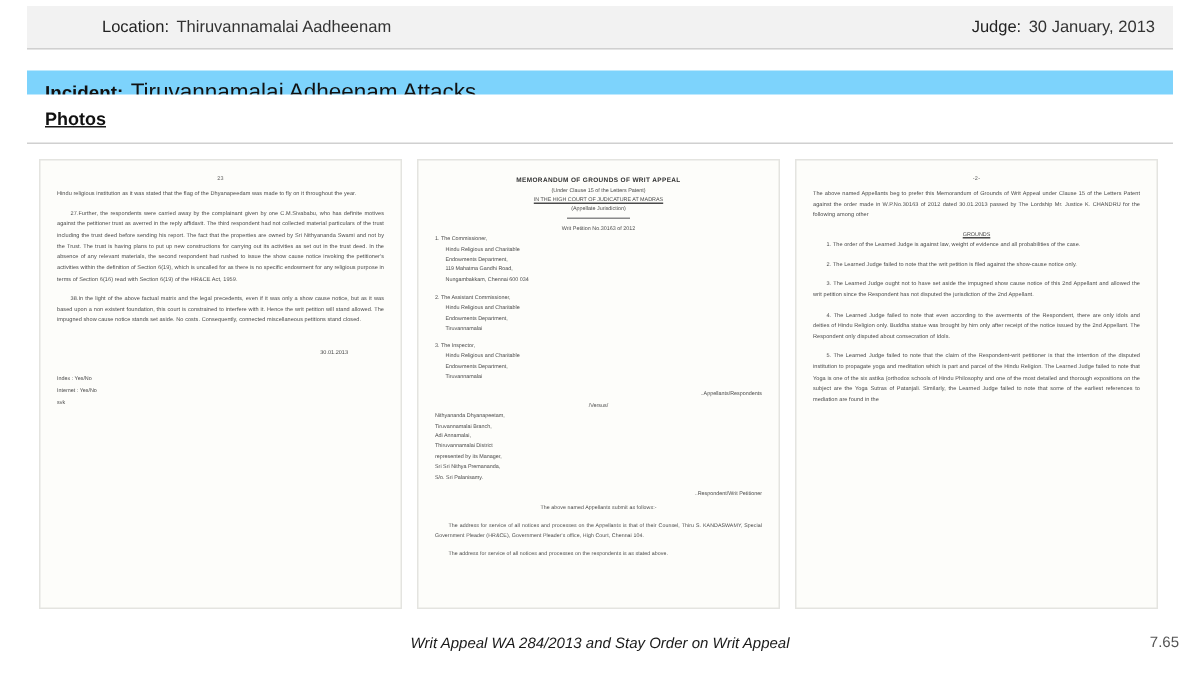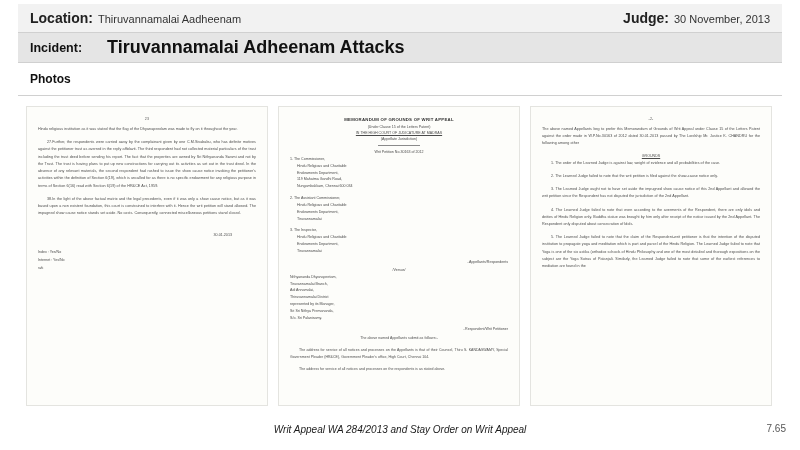--- a/index.html
+++ b/index.html
@@ -36,71 +36,72 @@
     align-items: center;
     justify-content: space-between;
     padding: 0 12px;
   }
   .hdr-left, .hdr-right {
     display: flex;
     align-items: baseline;
     white-space: nowrap;
   }
   .hdr-label {
-    font-size: 14px;
-    font-weight: bold;
+    font-size: 11px;
+    font-weight: normal;
     color: #222;
     margin-right: 5px;
+    margin-left: 38px;
   }
   .hdr-value {
     font-size: 11px;
     color: #333;
   }
 
   
   .incident-bar {
     position: absolute;
     left: 18px;
-    top: 33px;
+    top: 47px;
     width: 764px;
     height: 30px;
     box-sizing: border-box;
     border-bottom: 1px solid #d0d0d0;
     display: flex;
     align-items: center;
     padding: 0 12px;
-    background: #e5e5e5;
-    gap: 20px;
+    background: #7dd3fc;
   }
   .incident-label {
     font-size: 12.5px;
     font-weight: bold;
     color: #111;
     margin-right: 5px;
   }
   .incident-value {
-    font-size: 18px;
-    font-weight: bold;
+    font-size: 15px;
+    font-weight: normal;
     color: #111;
     text-align: center;
   }
 
   
   .photos-bar {
     position: absolute;
     left: 18px;
     top: 63px;
     width: 764px;
     height: 33px;
     box-sizing: border-box;
     border-bottom: 1px solid #d0d0d0;
     display: flex;
     align-items: center;
     padding: 0 12px;
     background: #ffffff;
+    text-decoration: underline;
   }
   .photos-title {
     font-size: 12px;
     font-weight: bold;
     color: #111;
   }
 
   
   .doc-area {
     position: absolute;
@@ -222,21 +223,21 @@
 
 <div class="slide">
 
   <div class="header-bar">
     <div class="hdr-left">
       <span class="hdr-label">Location:</span>
       <span class="hdr-value">Thiruvannamalai Aadheenam</span>
     </div>
     <div class="hdr-right">
       <span class="hdr-label">Judge:</span>
-      <span class="hdr-value">30 November, 2013</span>
+      <span class="hdr-value">30 January, 2013</span>
     </div>
   </div>
 
   <div class="incident-bar">
     <span class="incident-label">Incident:</span>
     <span class="incident-value">Tiruvannamalai Adheenam Attacks</span>
   </div>
 
   <div class="photos-bar">
     <span class="photos-title">Photos</span>

